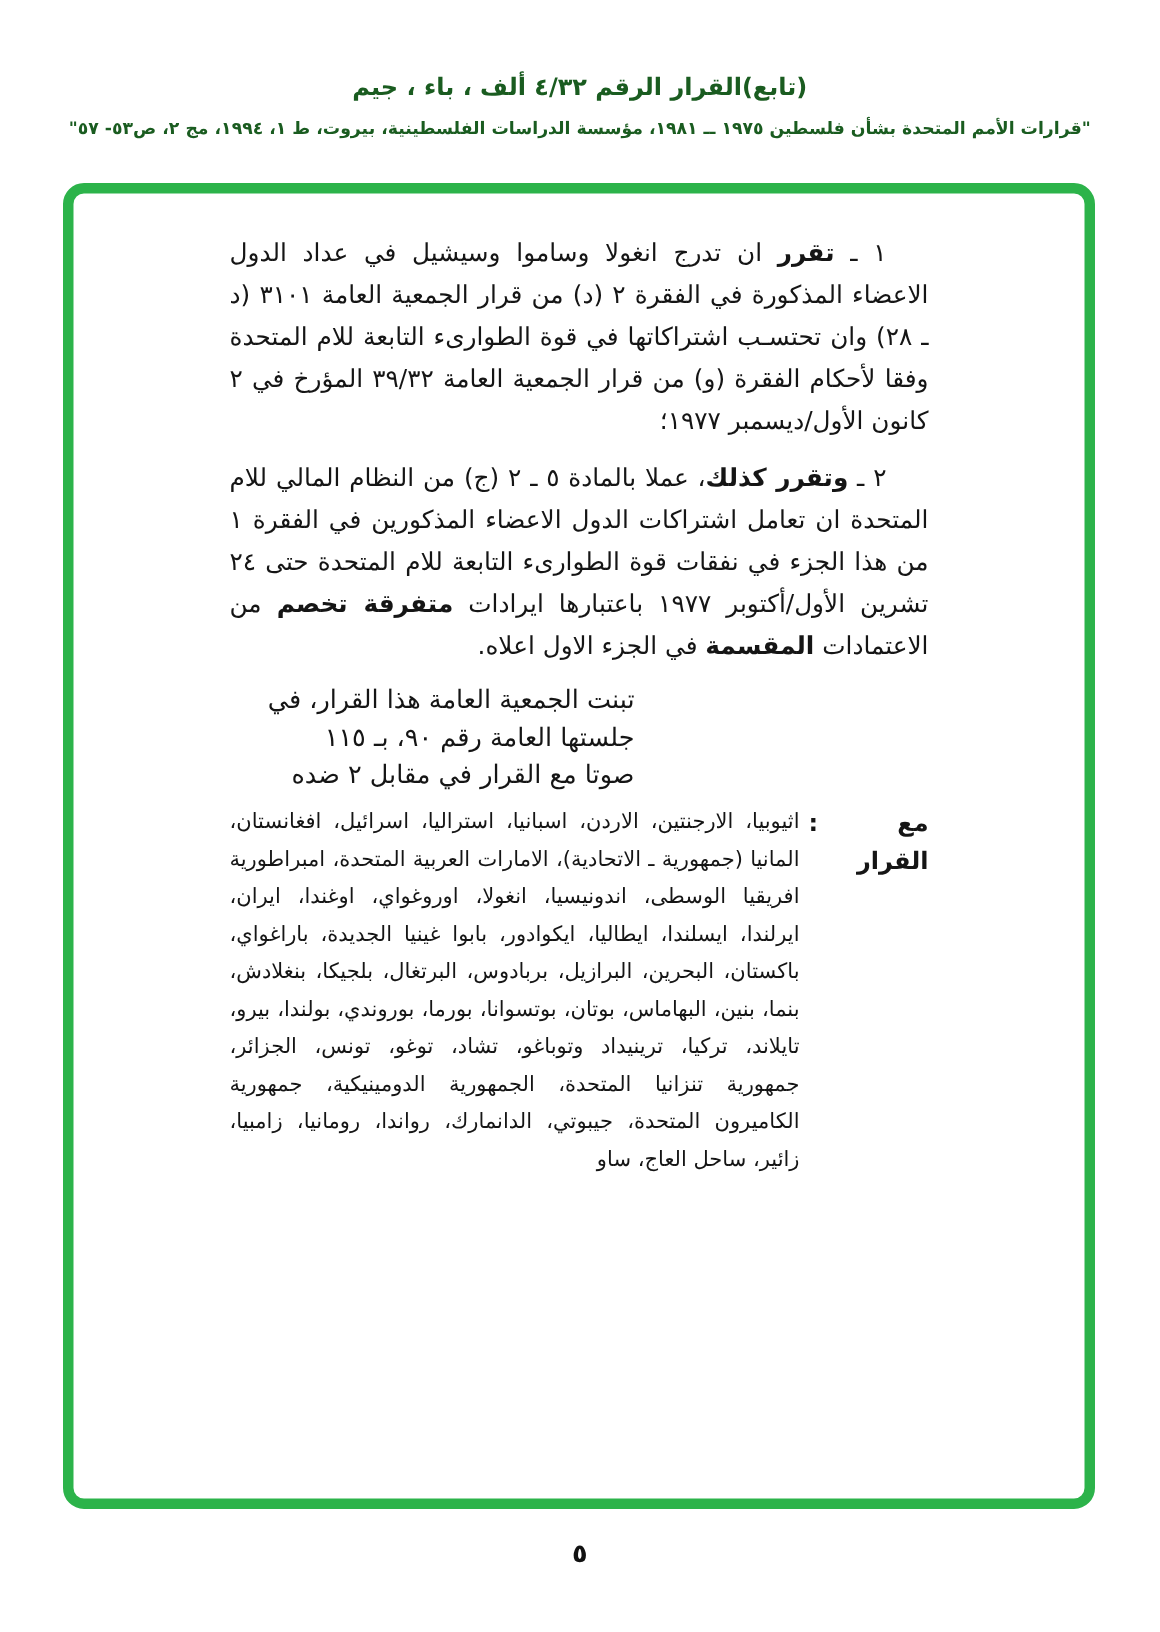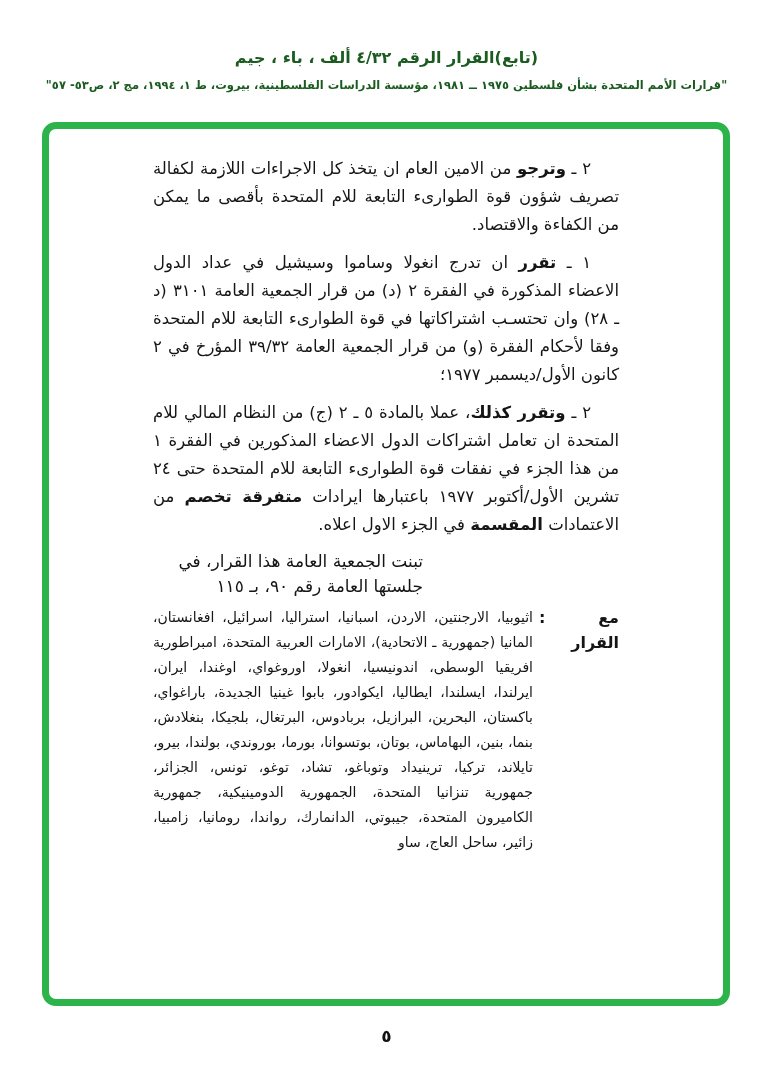--- a/index.html
+++ b/index.html
@@ -77,30 +77,30 @@
 <div class="page">
 
   <div class="header">
     <div class="doc-title" style="color: rgb(26, 92, 32);">(تابع)القرار الرقم ٤/٣٢ ألف ، باء ، جيم</div>
     <div class="doc-source" style="color: rgb(26, 92, 32);">"قرارات الأمم المتحدة بشأن فلسطين ١٩٧٥ ــ ١٩٨١، مؤسسة الدراسات الفلسطينية، بيروت، ط ١، ١٩٩٤، مج ٢، ص٥٣- ٥٧"</div>
   </div>
 
   <div class="green-box" style="border-color: rgb(44, 179, 74);">
     <div class="column">
 
-      <p class="para"><span>٢ ـ </span><span class="bold">وترجو</span><span> من الامين العام ان يتخذ كل الاجراءات اللازمة لكفالة تصريف شؤون قوة الطوارىء التابعة للام المتحدة بأقصى ما يمكن من الكفاءة والاقتصاد.</span></p>
 
 
       <p class="para"><span>١ ـ </span><span class="bold">تقرر</span><span> ان تدرج انغولا وساموا وسيشيل في عداد الدول الاعضاء المذكورة في الفقرة ٢ (د) من قرار الجمعية العامة ٣١٠١ (د ـ ٢٨) وان تحتسـب اشتراكاتها في قوة الطوارىء التابعة للام المتحدة وفقا لأحكام الفقرة (و) من قرار الجمعية العامة ٣٩/٣٢ المؤرخ في ٢ كانون الأول/ديسمبر ١٩٧٧؛</span></p>
 
       <p class="para"><span>٢ ـ </span><span class="bold">وتقرر كذلك</span><span>، عملا بالمادة ٥ ـ ٢ (ج) من النظام المالي للام المتحدة ان تعامل اشتراكات الدول الاعضاء المذكورين في الفقرة ١ من هذا الجزء في نفقات قوة الطوارىء التابعة للام المتحدة حتى ٢٤ تشرين الأول/أكتوبر ١٩٧٧ باعتبارها ايرادات </span><span class="bold">متفرقة تخصم</span><span> من الاعتمادات </span><span class="bold">المقسمة</span><span> في الجزء الاول اعلاه.</span></p>
 
       <div class="adoption">
         <div class="adoption-line">تبنت الجمعية العامة هذا القرار، في</div>
         <div class="adoption-line">جلستها العامة رقم ٩٠، بـ ١١٥</div>
+        <div class="adoption-line">صوتا مع القرار في مقابل ٢ ضده</div>
       </div>
 
       <div class="vote-row">
         <div class="vote-label">
           <span>مع القرار</span>
           <span class="vote-colon">:</span>
         </div>
         <div class="vote-countries">اثيوبيا، الارجنتين، الاردن، اسبانيا، استراليا، اسرائيل، افغانستان، المانيا (جمهورية ـ الاتحادية)، الامارات العربية المتحدة، امبراطورية افريقيا الوسطى، اندونيسيا، انغولا، اوروغواي، اوغندا، ايران، ايرلندا، ايسلندا، ايطاليا، ايكوادور، بابوا غينيا الجديدة، باراغواي، باكستان، البحرين، البرازيل، بربادوس، البرتغال، بلجيكا، بنغلادش، بنما، بنين، البهاماس، بوتان، بوتسوانا، بورما، بوروندي، بولندا، بيرو، تايلاند، تركيا، ترينيداد وتوباغو، تشاد، توغو، تونس، الجزائر، جمهورية تنزانيا المتحدة، الجمهورية الدومينيكية، جمهورية الكاميرون المتحدة، جيبوتي، الدانمارك، رواندا، رومانيا، زامبيا، زائير، ساحل العاج، ساو</div>
       </div>
 

